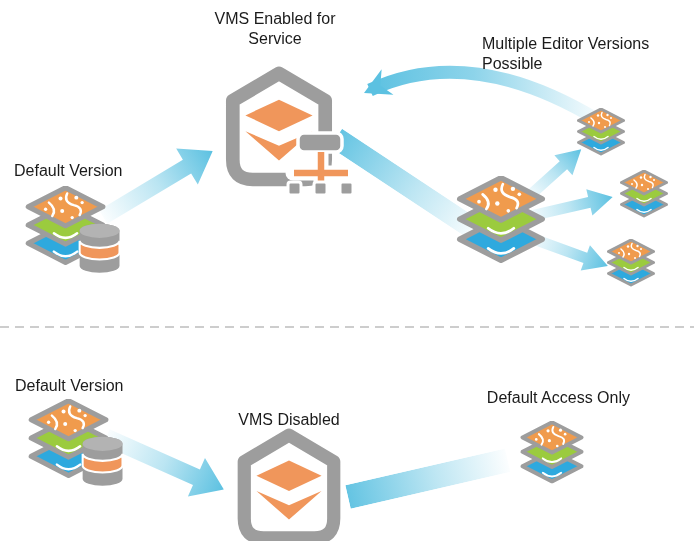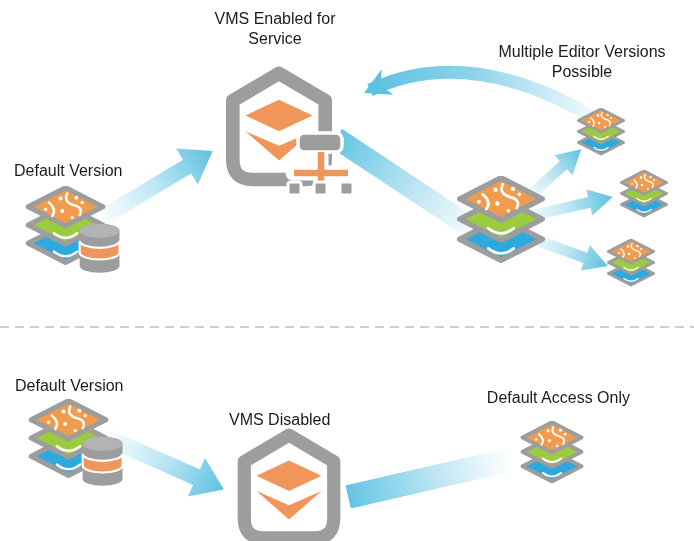--- a/index.html
+++ b/index.html
@@ -179,24 +179,24 @@
     <use href="#sym-hex" width="120" height="118"></use>
   </svg>
 
   <svg class="abs" style="left:519px;top:421px" width="66" height="63" viewBox="0 0 100 96">
     <use href="#sym-layers" width="100" height="96"></use>
   </svg>
 
   <div class="lbl" style="left:185px;top:9px;width:180px;text-align:center">VMS Enabled for
 Service</div>
 
-  <div class="lbl" style="left:482px;top:42px;width:200px;text-align:center">Multiple Editor Versions
+  <div class="lbl" style="left:482px;top:34px;width:200px;">Multiple Editor Versions
 Possible</div>
 
   <div class="lbl" style="left:14px;top:161px">Default Version</div>
 
   <div class="lbl" style="left:15px;top:376px">Default Version</div>
 
-  <div class="lbl" style="left:229px;top:410px;width:120px;">VMS Disabled</div>
+  <div class="lbl" style="left:229px;top:410px;width:120px;text-align:center">VMS Disabled</div>
 
   <div class="lbl" style="left:478px;top:388px;width:152px;text-align:right">Default Access Only</div>
 
 </div>
 
 </body></html>

